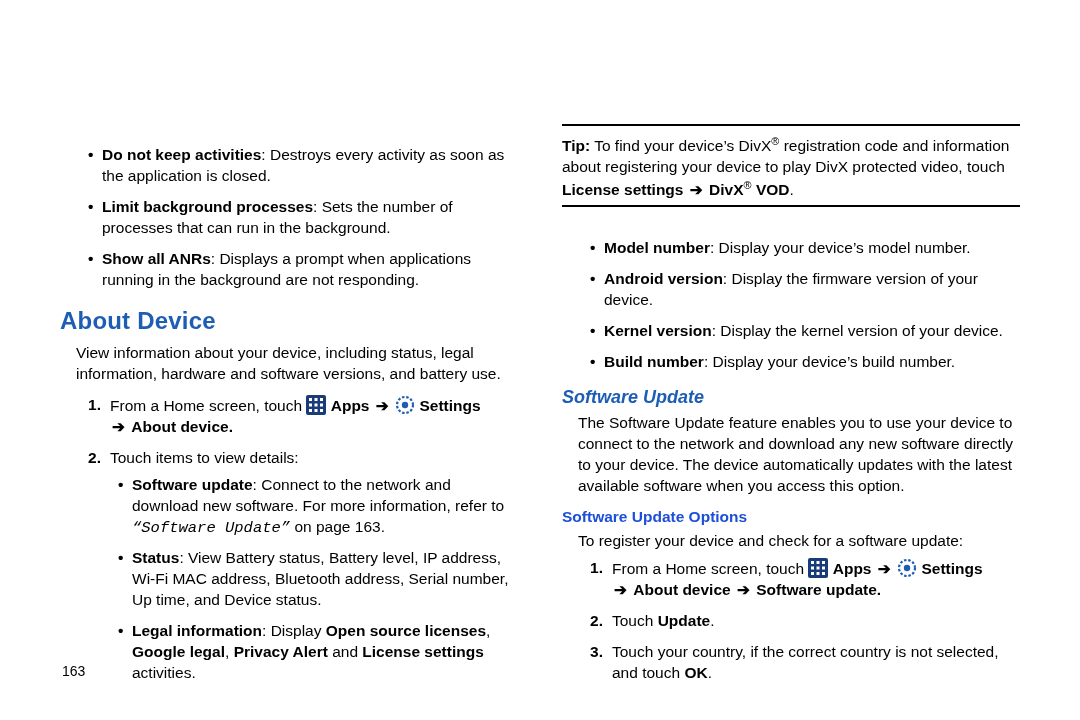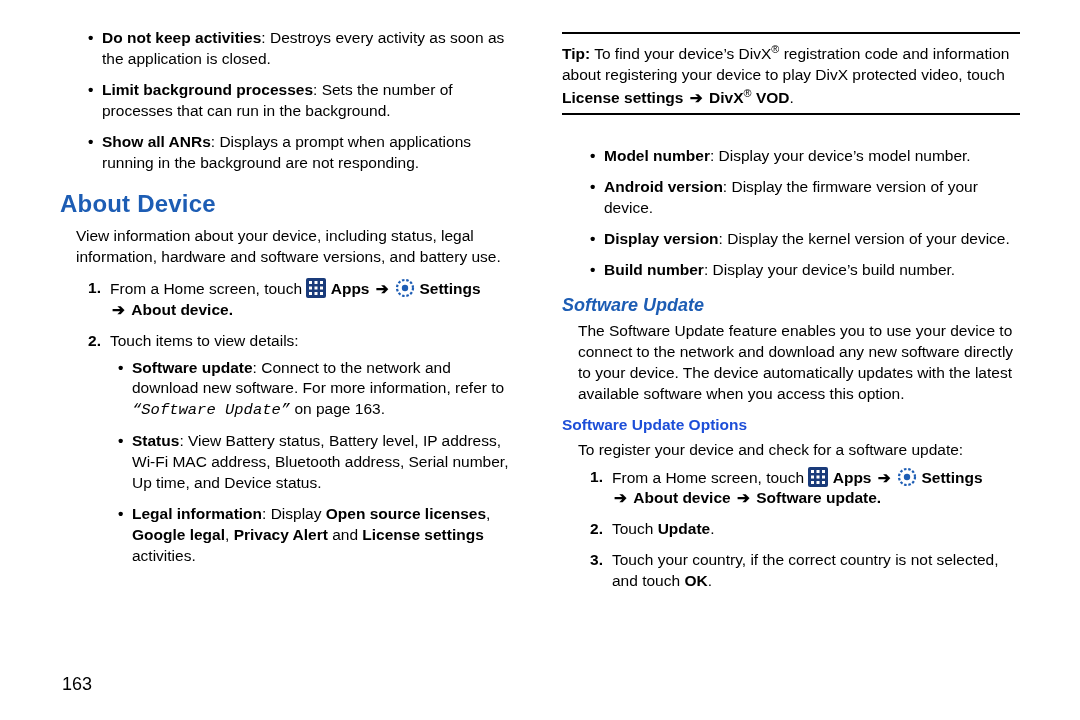--- a/index.html
+++ b/index.html
@@ -9,21 +9,22 @@
     width: 1080px;
     height: 720px;
     background: #fff;
     font-family: Arial, Helvetica, sans-serif;
     color: #000;
   }
   .page {
     display: flex;
     width: 1080px;
     height: 720px;
-    padding: 28px 20px 8px 20px;
+    padding: 28px 20px 26px 20px;
+    align-items: flex-end;
   }
   .col {
     width: 50%;
     padding: 0 22px;
     font-size: 15.5px;
     line-height: 1.35;
   }
   .col-left { padding-left: 40px; }
   .col-right { padding-right: 40px; }
 
@@ -100,23 +101,23 @@
     font-size: 15.5px;
     margin: 10px 0 4px 0;
   }
   .intro { text-align: left; margin: 0 0 10px 16px; }
   .b { font-weight: 700; }
   .i { font-style: italic; font-family: Liberation Mono, monospace; }
   .cond { font-family: "Arial Narrow", Arial, Helvetica, sans-serif; }
 
   .pgnum {
     position: absolute;
-    bottom: 24px;
+    bottom: 39px;
     left: 62px;
-    font-size: 18px;
+    font-size: 14px;
   }
 
   .icon {
     display: inline-block;
     vertical-align: -4px;
     width: 20px;
     height: 20px;
   }
   .rule {
     border-top: 2px solid #000;
@@ -208,21 +209,21 @@
     <div class="rule"></div>
 
     <ul class="bullets cond" style="margin-top:31px">
       <li>
         <span class="b">Model number</span><span>: Display your device’s model number.</span>
       </li>
       <li>
         <span class="b">Android version</span><span>: Display the firmware version of your device.</span>
       </li>
       <li>
-        <span class="b">Display version</span><span>: Display the kernel version of your device.</span>
+        <span class="b">Kernel version</span><span>: Display the kernel version of your device.</span>
       </li>
       <li>
         <span class="b">Build number</span><span>: Display your device’s build number.</span>
       </li>
     </ul>
 
     <div class="h2">Software Update</div>
     <p class="intro">The Software Update feature enables you to use your device to connect to the network and download any new software directly to your device. The device automatically updates with the latest available software when you access this option.</p>
 
     <div class="h3">Software Update Options</div>

